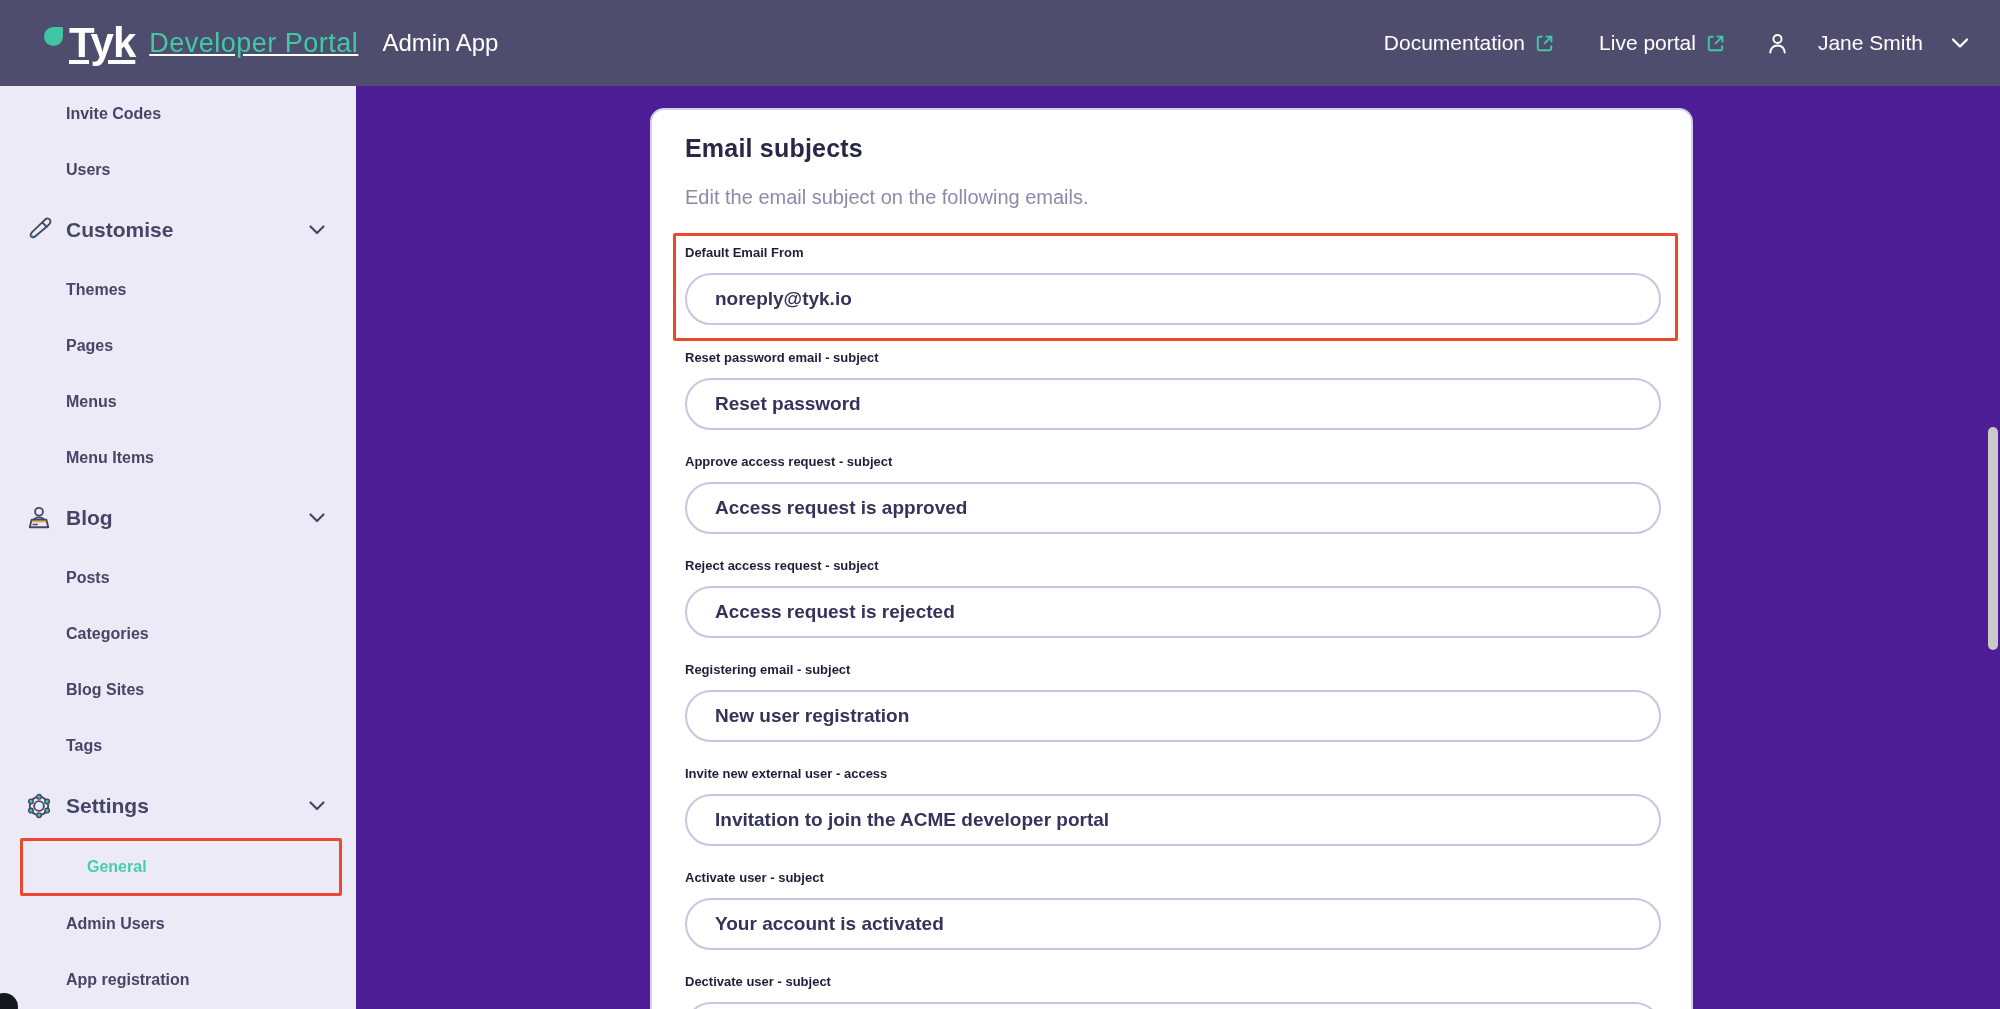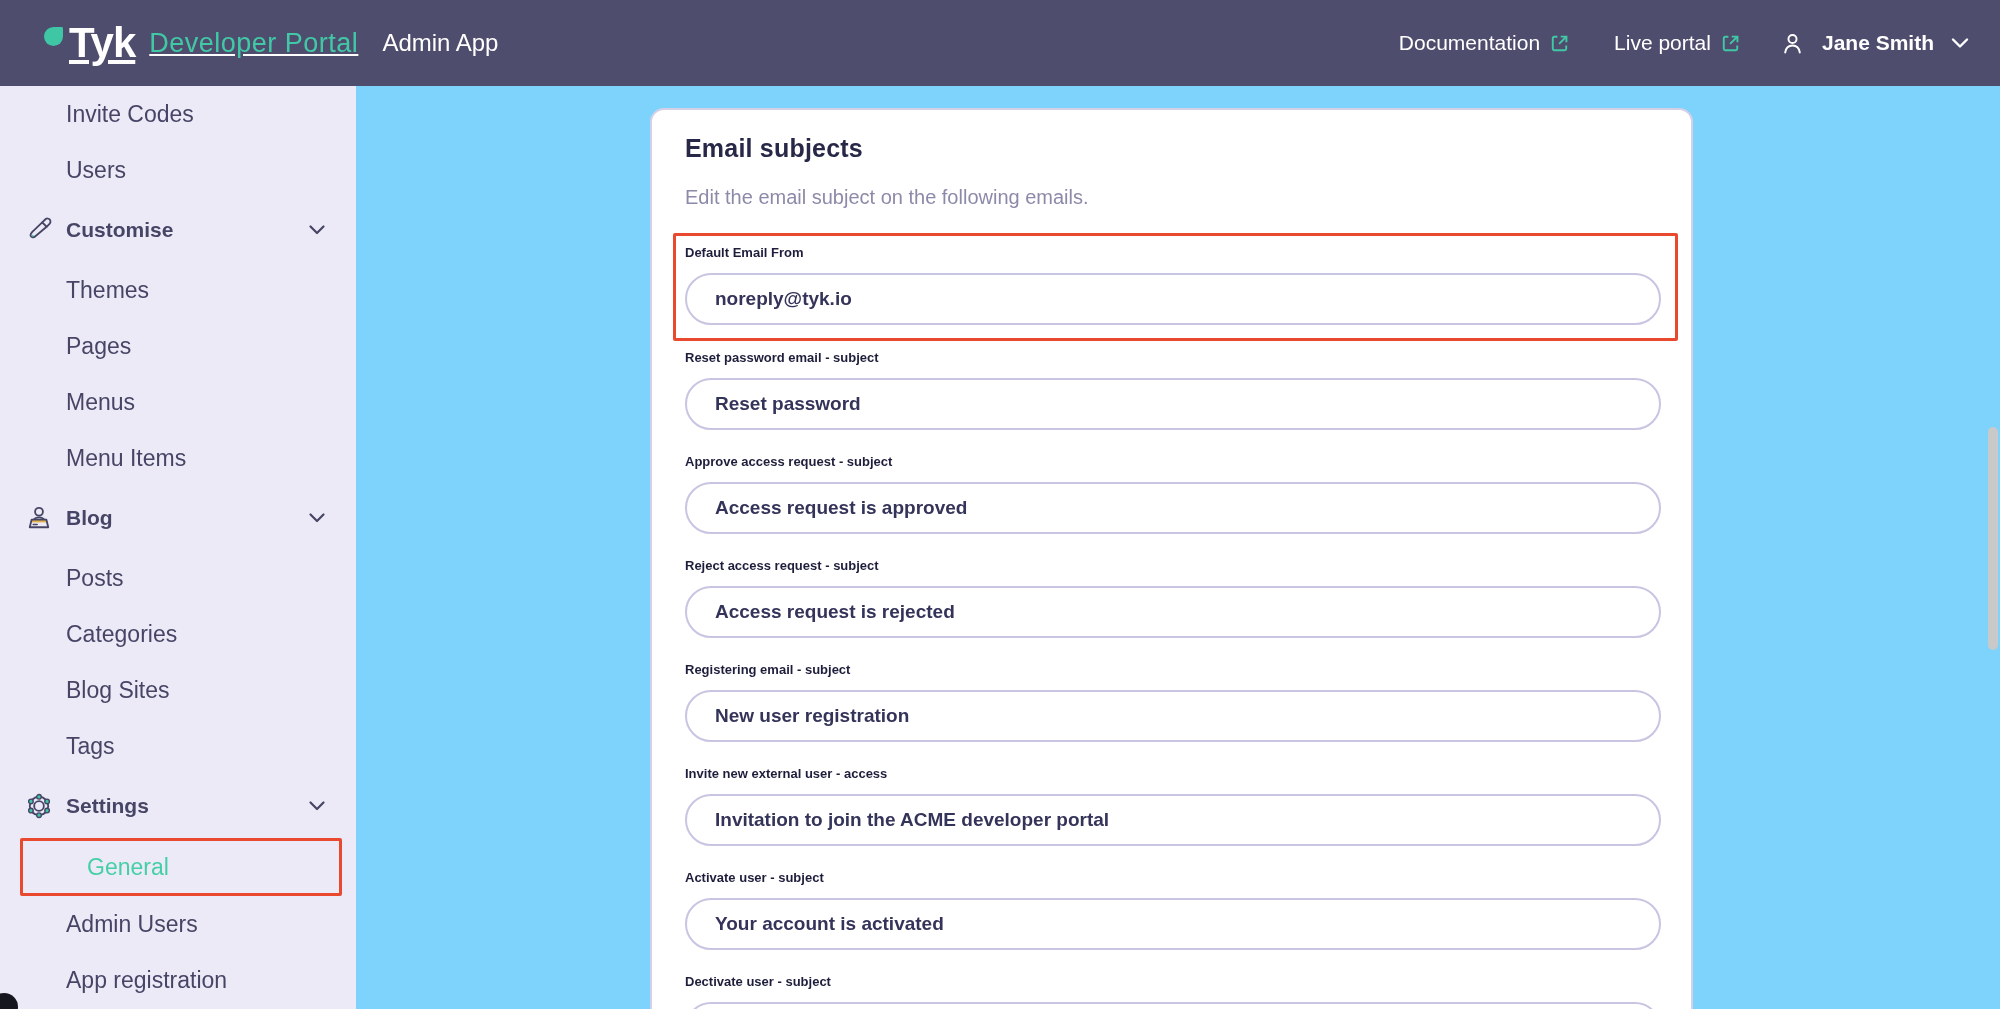--- a/index.html
+++ b/index.html
@@ -13,41 +13,41 @@
             padding:0 30px 0 44px; color:#fff; }
   .brand { display:flex; align-items:center; cursor:pointer;text-decoration:underline; }
   .leaf { width:19px; height:19px; background:#3EC6A5; display:inline-block;
           border-radius:55% 8% 55% 55%; margin:-14px 6px 0 0; }
   .logo-text { font-size:42px; font-weight:bold; letter-spacing:-1px; color:#fff; }
   .logo-sub { font-size:27px; color:#41C9A6; margin-left:14px; font-weight:400; letter-spacing:.5px; }
   .app-label { font-size:24px; font-weight:400; margin-left:24px; }
   .top-right { margin-left:auto; display:flex; align-items:center; gap:44px; }
   .top-link { display:flex; align-items:center; gap:9px; font-size:21px; color:#fff;
               text-decoration:none; cursor:pointer; }
-  .user-menu { display:flex; align-items:center; gap:16px; font-size:21px; font-weight:700;
+  .user-menu { display:flex; align-items:center; gap:27px; font-size:21px; font-weight:400;
                cursor:pointer; margin-left:-6px; }
   .icon-svg { display:block; }
 
   
   .sidebar { position:absolute; top:86px; left:0; width:356px; bottom:0;
              background:#ECEAF6; color:#474566; overflow:hidden; }
   .side-row { position:relative; display:flex; align-items:center; cursor:pointer; }
-  .side-row.sub { height:56px; padding-left:66px; font-size:23px; font-weight:400; }
+  .side-row.sub { height:56px; padding-left:66px; font-size:16px; font-weight:700; }
   .side-row.section { height:64px; padding-left:66px; font-size:21px; font-weight:bold; }
   .side-row.section .side-icon { position:absolute; left:24px; top:50%; transform:translateY(-50%); }
   .side-row .chev { position:absolute; right:30px; top:50%; transform:translateY(-50%); }
   .side-row.active-annotated { height:58px; margin:0 14px 0 20px; padding-left:64px;
              border:3px solid #E8492F; border-radius:2px; }
   .side-row.active-annotated .lbl { color:#45CFA7; }
   .corner-widget { position:absolute; left:-10px; bottom:-12px; width:28px; height:28px;
              background:#16161F; border-radius:50%; }
 
   
   .content { position:absolute; left:356px; top:86px; right:0; bottom:0;
-             background:#7dd3fc; overflow:hidden; }
+             background:#4c1d95; overflow:hidden; }
   .card { position:absolute; left:294px; top:22px; width:1043px; height:1150px;
           background:#fff; border:2px solid #D3D0E8; border-radius:14px;
           padding:24px 30px 40px 33px; }
   .card-title { font-size:25px; font-weight:bold; color:#272747; letter-spacing:.2px; }
   .card-subtitle { font-size:20px; color:#8C8AA9; margin:21px 0 23px; line-height:26px; }
   .group { margin-bottom:19px; }
   .group .f-label { display:block; font-size:13px; font-weight:600; color:#1E1E3C;
                     line-height:26px; margin-bottom:7px; }
   .group input { width:100%; height:52px; border:2px solid #C8C5E2; border-radius:26px;
                  padding:0 28px; font-size:19px; color:#34345A; background:#fff; outline:none;

